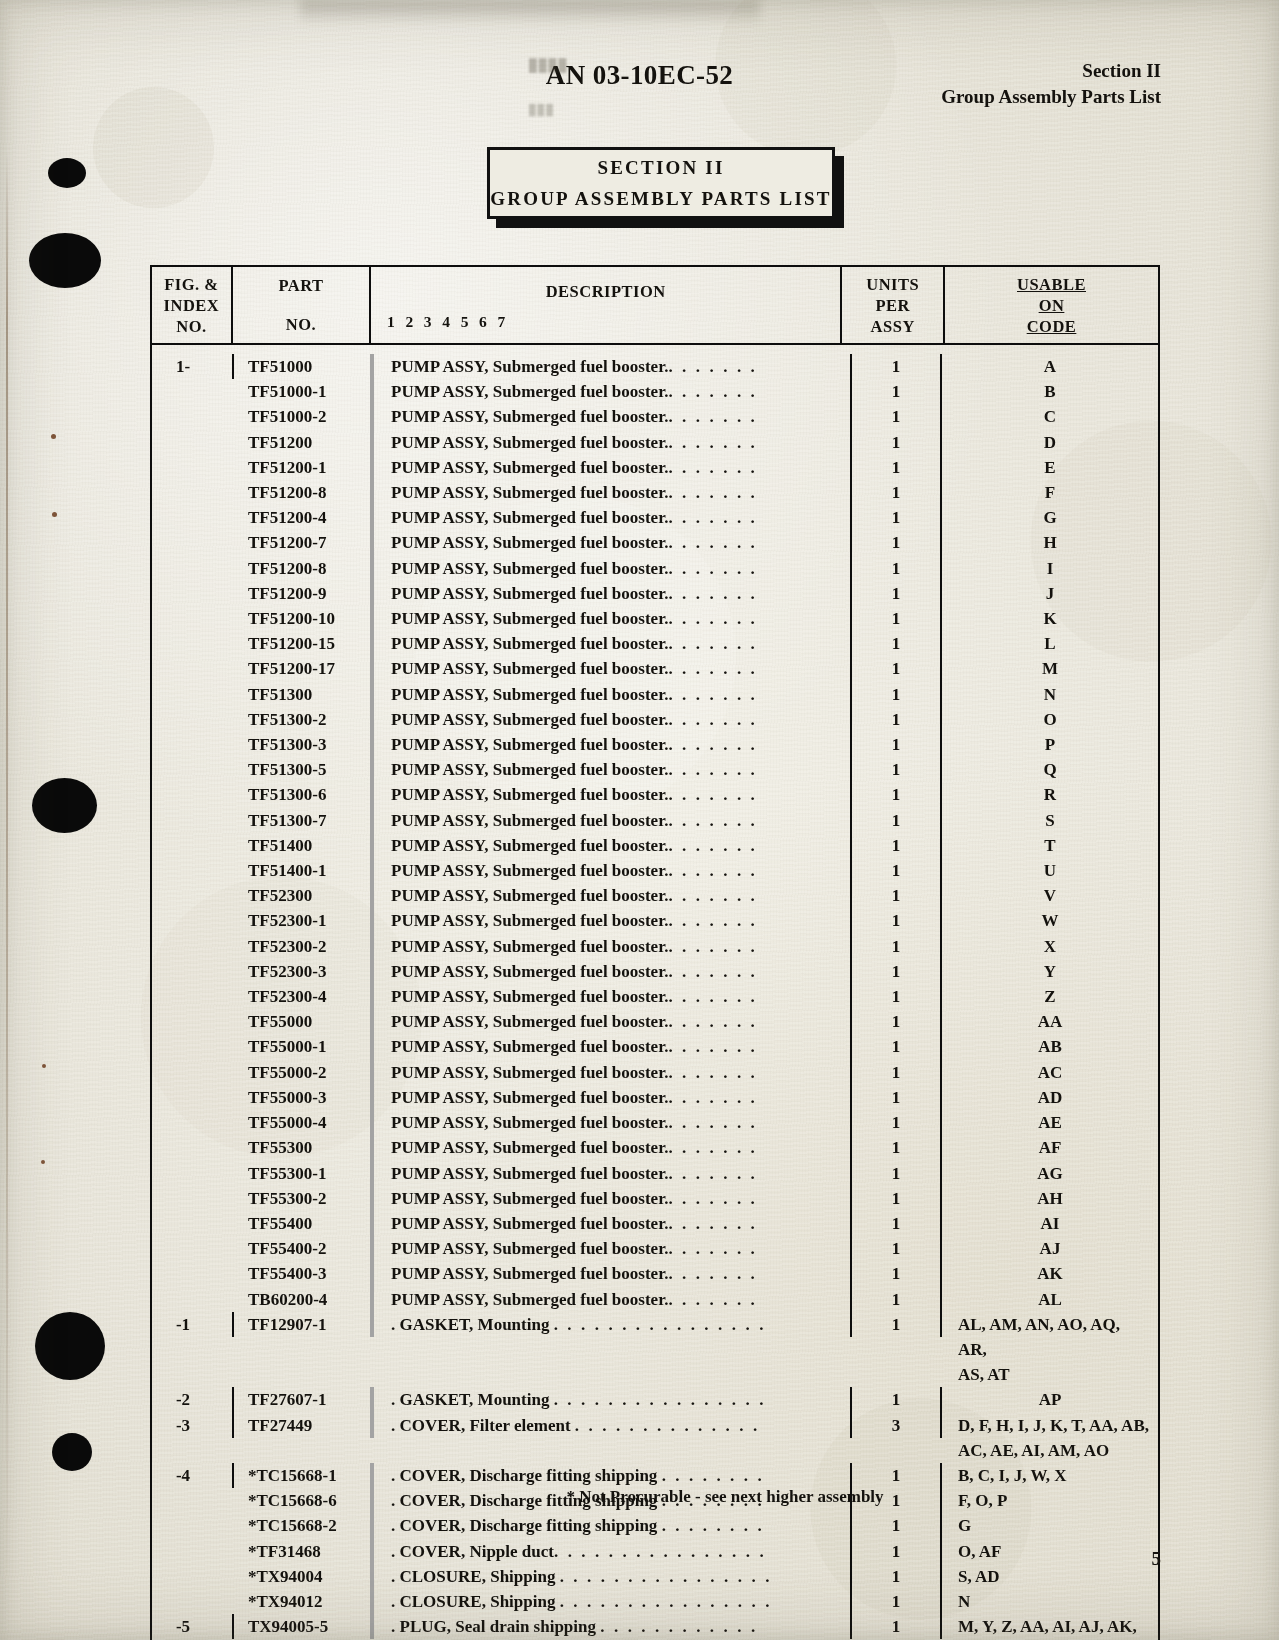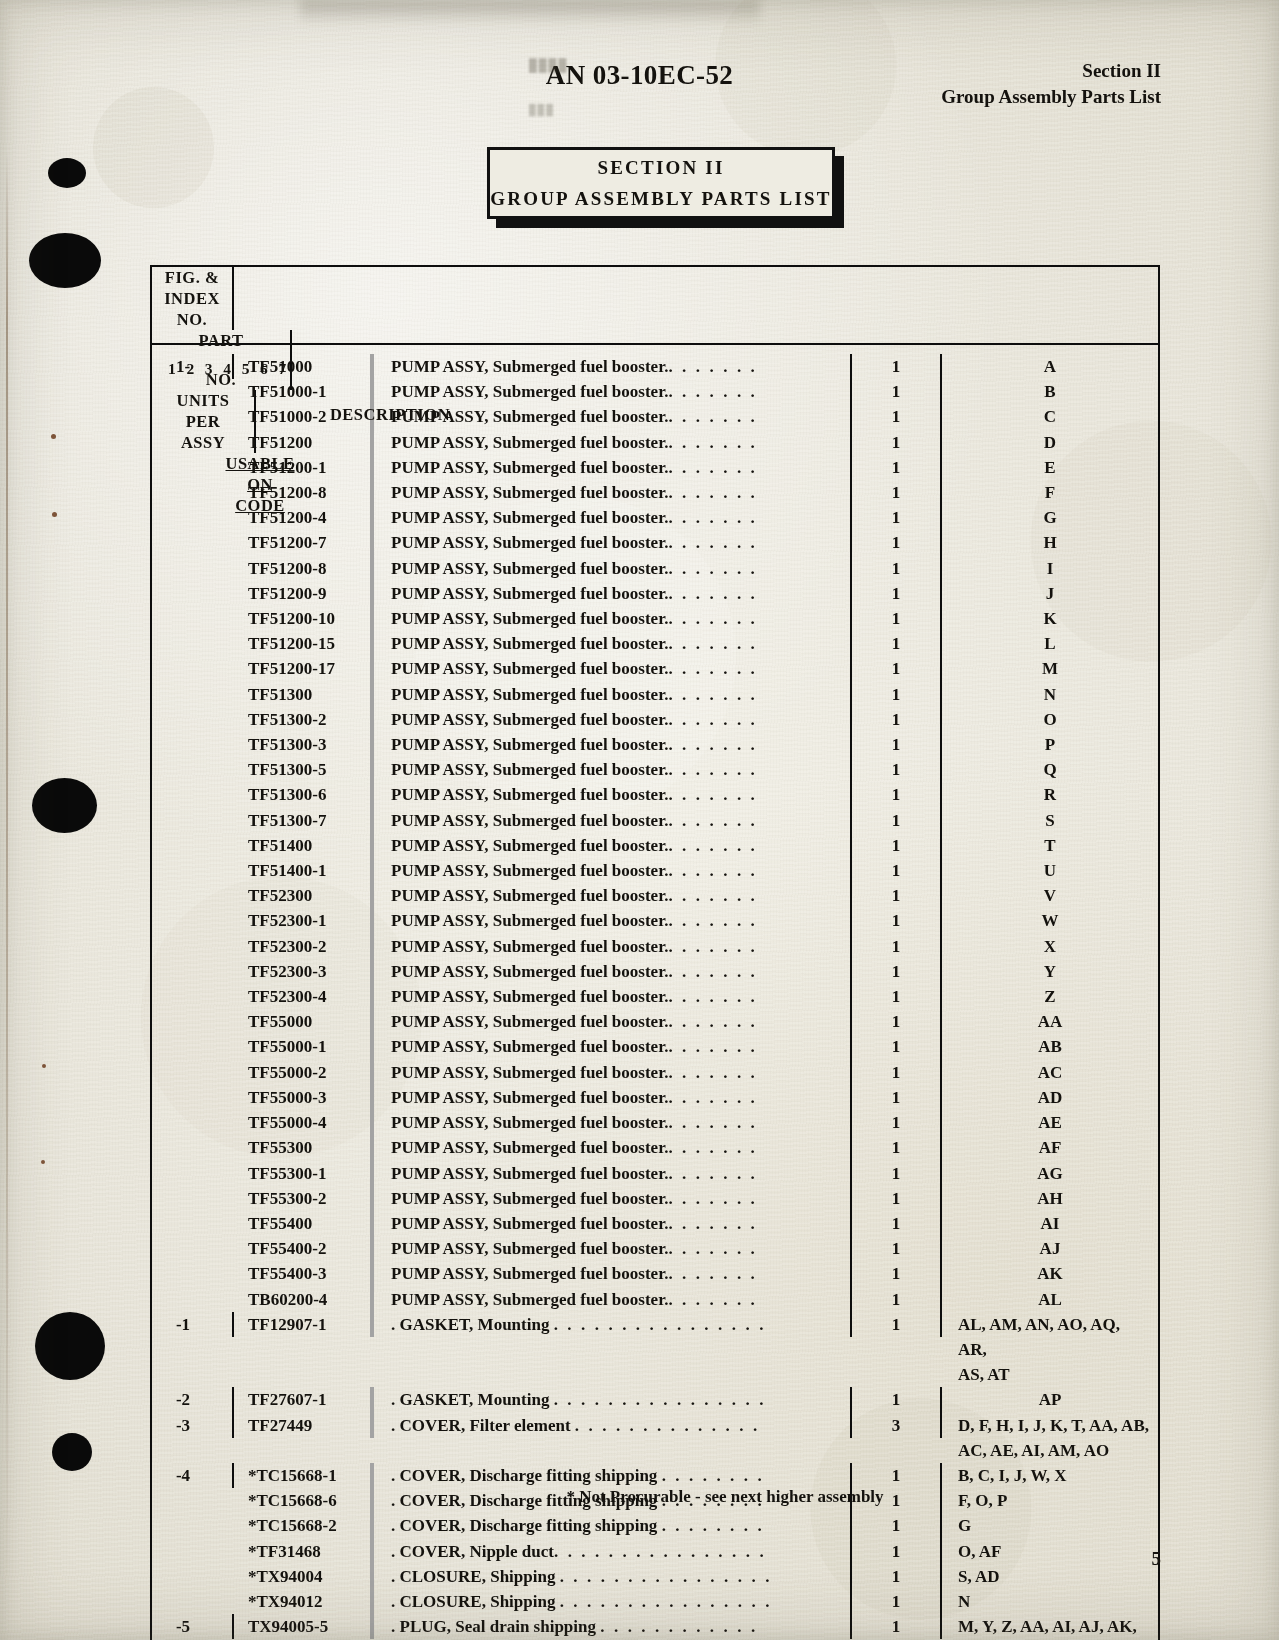--- a/index.html
+++ b/index.html
@@ -165,21 +165,20 @@
     left: 150px; top: 265px;
     width: 1010px;
     border: 2px solid #0d0d0d;
     box-sizing: border-box;
     background: transparent;
   }
   .thead {
     display: flex;
     border-bottom: 2px solid #0d0d0d;
     height: 76px;
-    flex-direction: column;
   }
   .thead .cell {
     display: flex;
     flex-direction: column;
     align-items: center;
     justify-content: center;
     font-weight: bold;
     font-size: 16.5px;
     line-height: 21px;
     letter-spacing: .5px;

